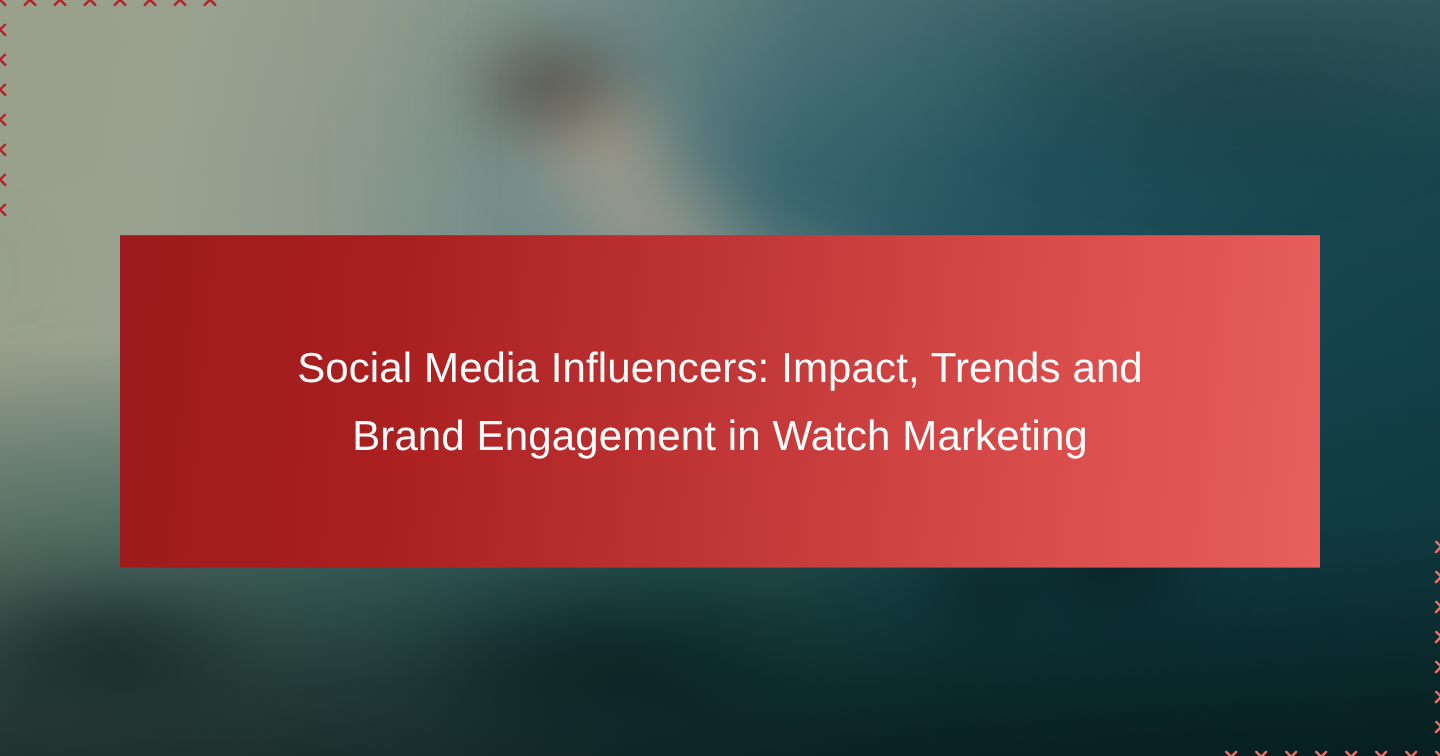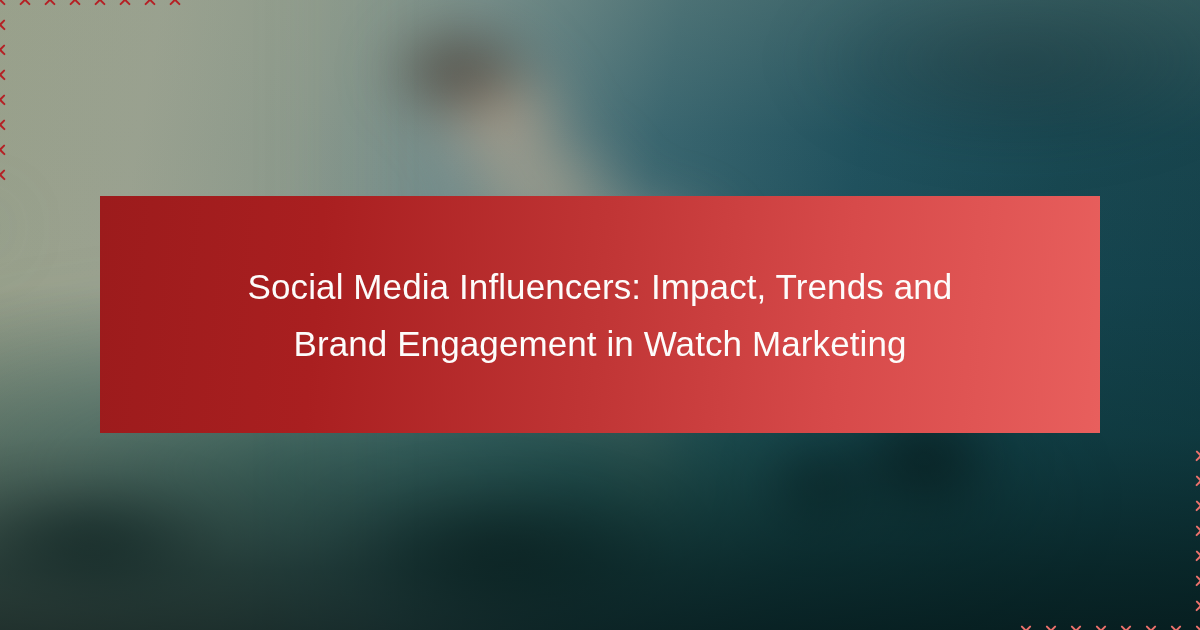--- a/index.html
+++ b/index.html
@@ -118,21 +118,21 @@
     right: -13px;
     color: #ec716c;
   }
 
   
   #title-banner {
     position: absolute;
     left: 100px;
     top: 196px;
     width: 1000px;
-    height: 237px;
+    height: 277px;
     background: linear-gradient(95deg, #9c1b1c 0%, #a91f20 22%, #c03535 50%, #d74a4a 74%, #e85f5d 100%);
     display: flex;
     align-items: center;
     justify-content: center;
     box-sizing: border-box;
     padding: 0 44px;
   }
   #title-text {
     margin: 0;
     font-size: 35px;

